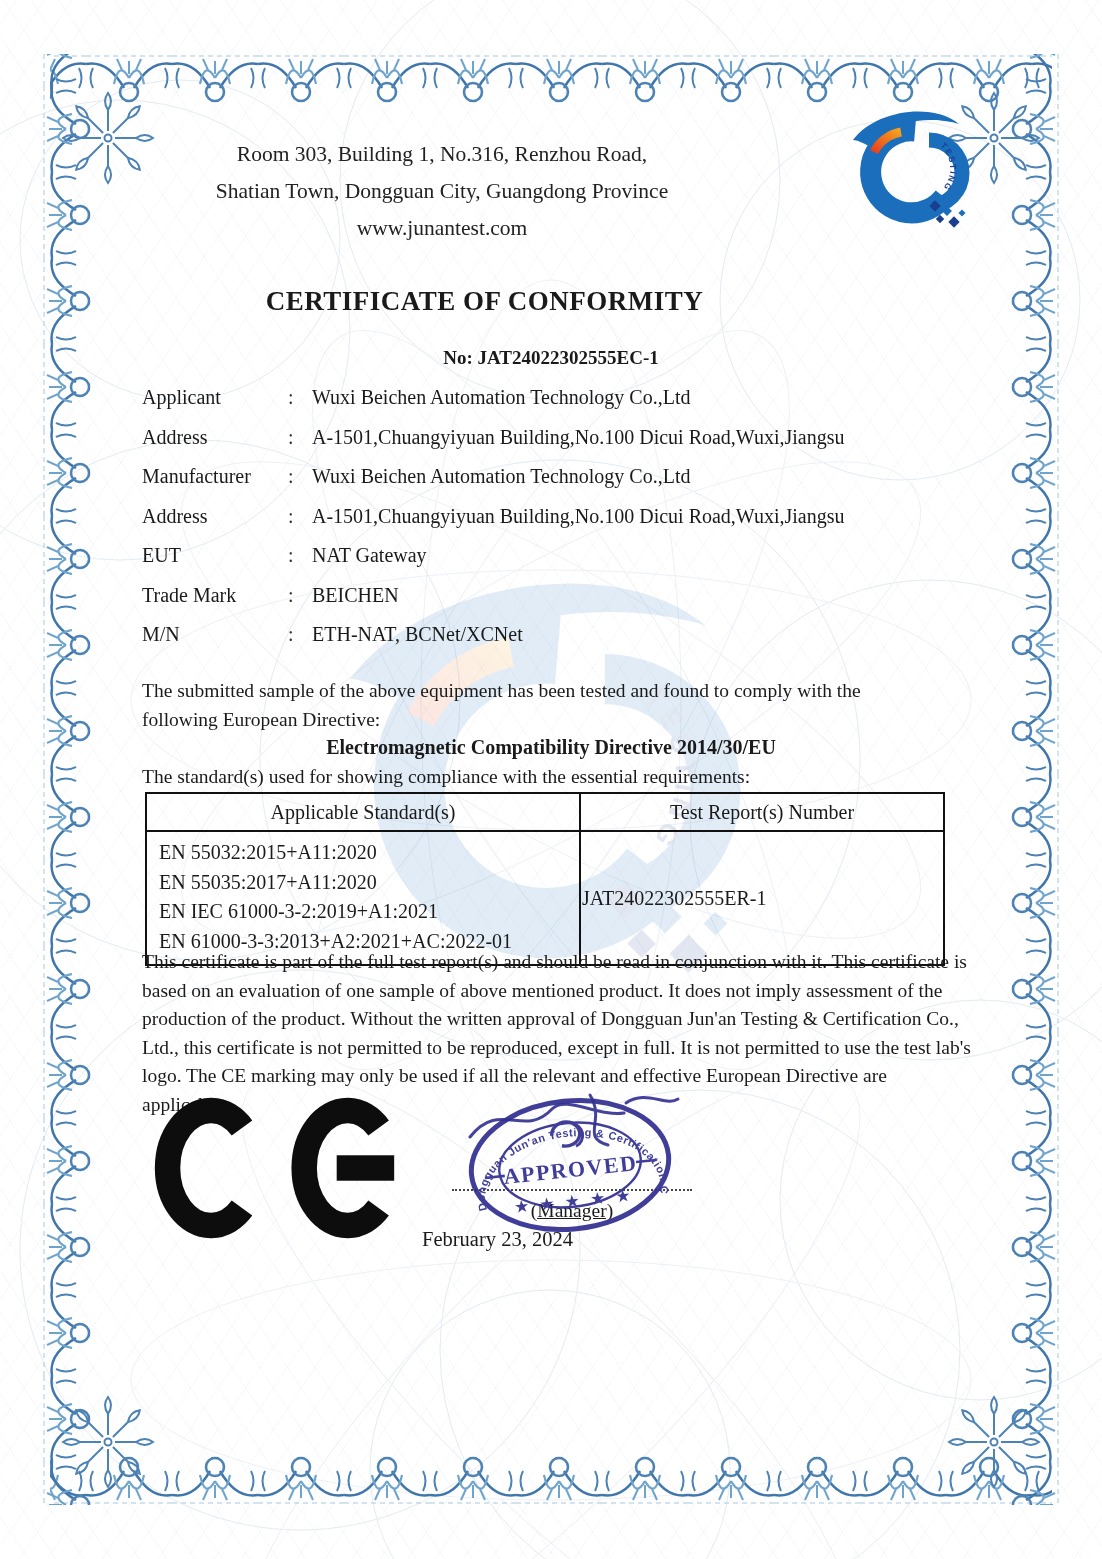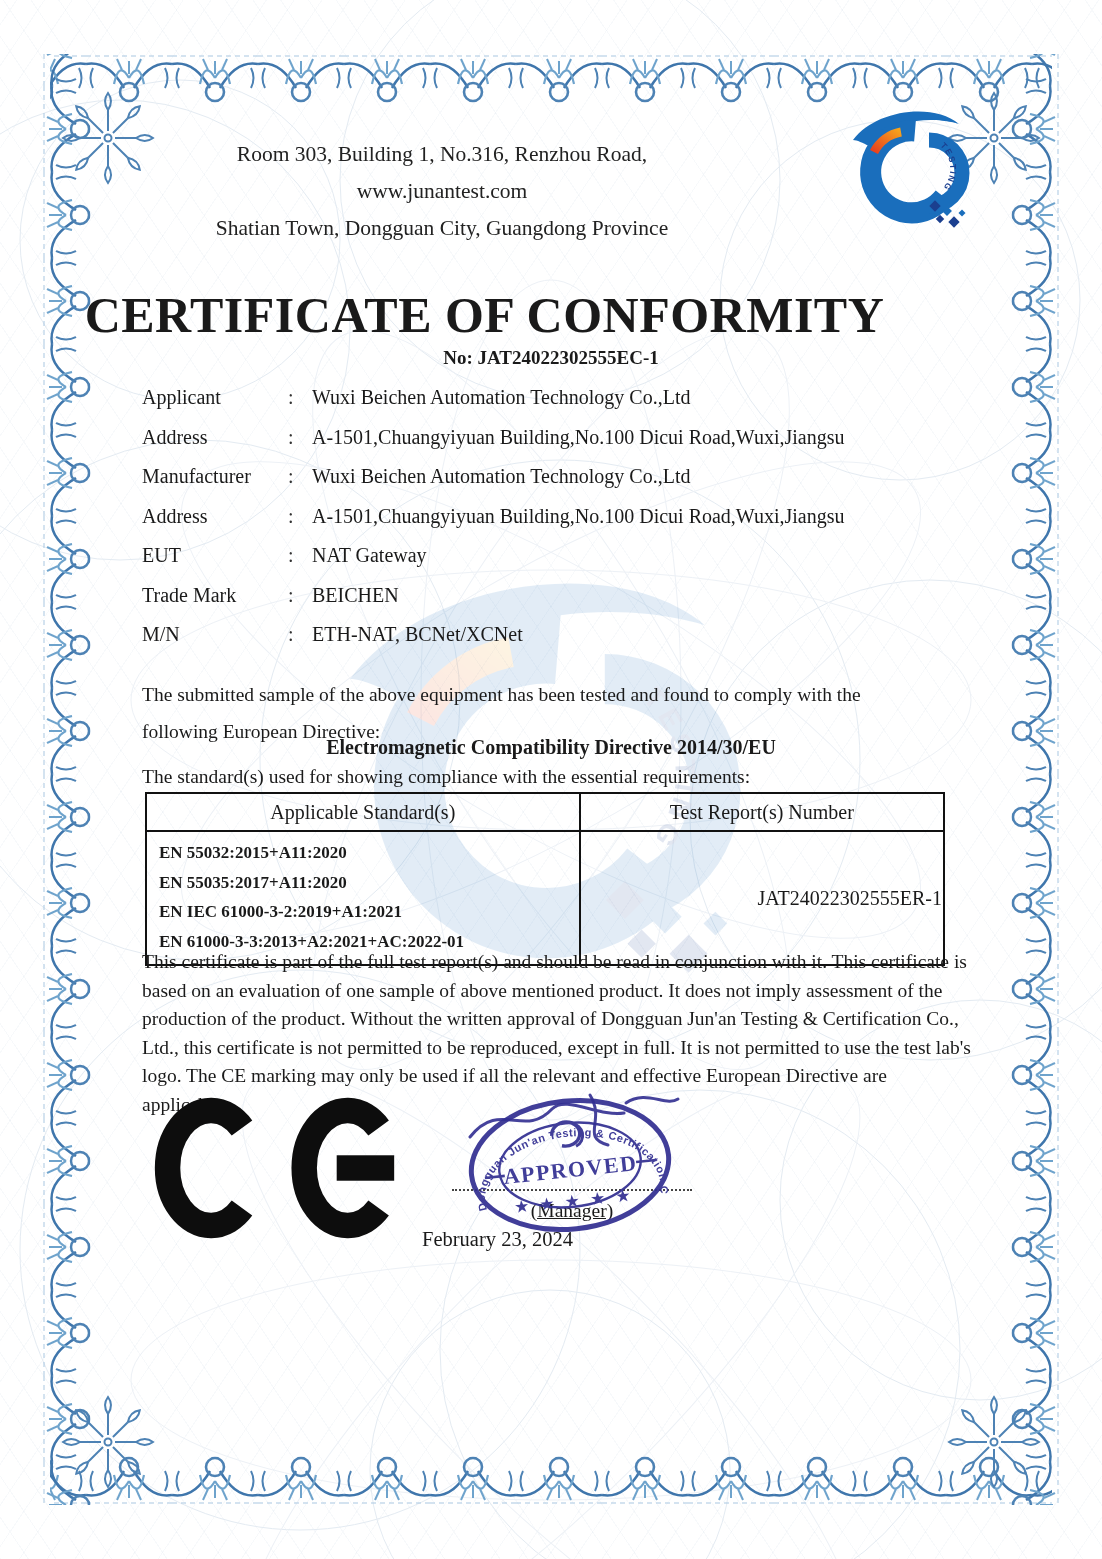--- a/index.html
+++ b/index.html
@@ -14,40 +14,40 @@
     overflow:hidden;
     font-family:"Liberation Serif","DejaVu Serif",serif;
     color:#1a1a1a;
   }
   .layer{position:absolute;left:0;top:0;}
   .abs{position:absolute;}
   
   .addr{left:142px;top:136px;width:600px;font-size:21.5px;line-height:37px;color:#222;z-index:5;text-align:center;}
   .logo-svg{left:836px;top:100px;z-index:5;}
   
-  .title{left:0;top:286px;width:969px;text-align:center;font-size:50px;font-weight:bold;letter-spacing:.5px;z-index:5;}
+  .title{left:0;top:286px;width:969px;text-align:center;font-size:27px;font-weight:bold;letter-spacing:.5px;z-index:5;}
   .certno{left:0;top:347px;width:1102px;text-align:center;font-size:19px;font-weight:bold;z-index:5;}
   
   .fields{left:142px;top:383px;width:830px;z-index:5;}
   .frow{display:flex;margin-bottom:11.5px;font-size:20px;line-height:28px;}
   .fl{width:146px;flex:none;}
   .fc{width:24px;flex:none;color:#333;}
   .fv{flex:1;}
-  .statement{left:142px;top:676px;width:790px;font-size:19.5px;line-height:37px;z-index:5;}
+  .statement{left:142px;top:676px;width:790px;font-size:19.5px;line-height:29px;z-index:5;}
   .directive{left:0;top:736px;width:1102px;text-align:center;font-size:20px;font-weight:bold;z-index:5;}
   .std-intro{left:142px;top:766px;width:830px;font-size:19.5px;z-index:5;}
   
   .tbl{left:145px;top:792px;width:800px;border:2px solid #111;border-collapse:collapse;z-index:5;background:transparent;}
   .tbl td,.tbl th{border:2px solid #111;font-weight:normal;}
   .th{height:34px;text-align:center;font-size:20px;vertical-align:middle;}
   .col-std{width:435px;}
   .col-rep{width:365px;text-align:center;}
   .std-cell{padding:6px 10px 8px 12px;}
-  .std-line{font-size:17px;font-weight:bold;line-height:29.5px;}
-  .rep-cell{text-align:right;font-size:20px;font-weight:bold;vertical-align:middle;}
+  .std-line{font-size:20px;font-weight:normal;line-height:29.5px;}
+  .rep-cell{text-align:left;font-size:20px;font-weight:bold;vertical-align:middle;}
   .disclaimer{left:142px;top:948px;width:832px;font-size:19.5px;line-height:28.6px;z-index:5;}
   
   .ce-svg{left:152px;top:1092px;z-index:5;}
   .dotline{left:452px;top:1172px;width:240px;height:17px;border-bottom:2px dotted #444;z-index:5;}
   .manager{left:452px;top:1200px;width:240px;text-align:center;font-size:19.5px;z-index:5;text-decoration:underline;}
   .datetxt{left:422px;top:1228px;width:255px;text-align:left;font-size:20.5px;z-index:5;}
   .stamp-svg{left:450px;top:1084px;z-index:6;}
   svg{display:block;}
 </style>
 </head>
@@ -133,22 +133,22 @@
     <use href="#burst" transform="translate(108,1442)"></use>
     <use href="#burst" transform="translate(994,1442)"></use>
   </svg>
 
   <svg class="layer" width="1102" height="1559" style="z-index:2">
     <use href="#logoArt" transform="translate(310,545) scale(3.35)" opacity="0.12"></use>
   </svg>
 
   <div class="abs addr">
     <div>Room 303, Building 1, No.316, Renzhou Road,</div>
+    <div>Shatian Town, Dongguan City, Guangdong Province</div>
     <div>www.junantest.com</div>
-    <div>Shatian Town, Dongguan City, Guangdong Province</div>
   </div>
 
   <svg class="abs logo-svg" width="160" height="140" viewBox="0 0 150 140">
     <defs>
       <linearGradient id="og" x1="0" y1="1" x2="1" y2="0">
         <stop offset="0" stop-color="#e8401e"></stop>
           <stop offset="1" stop-color="#f6a21d"></stop>
       </linearGradient>
     </defs>
     <g id="logoArt">

